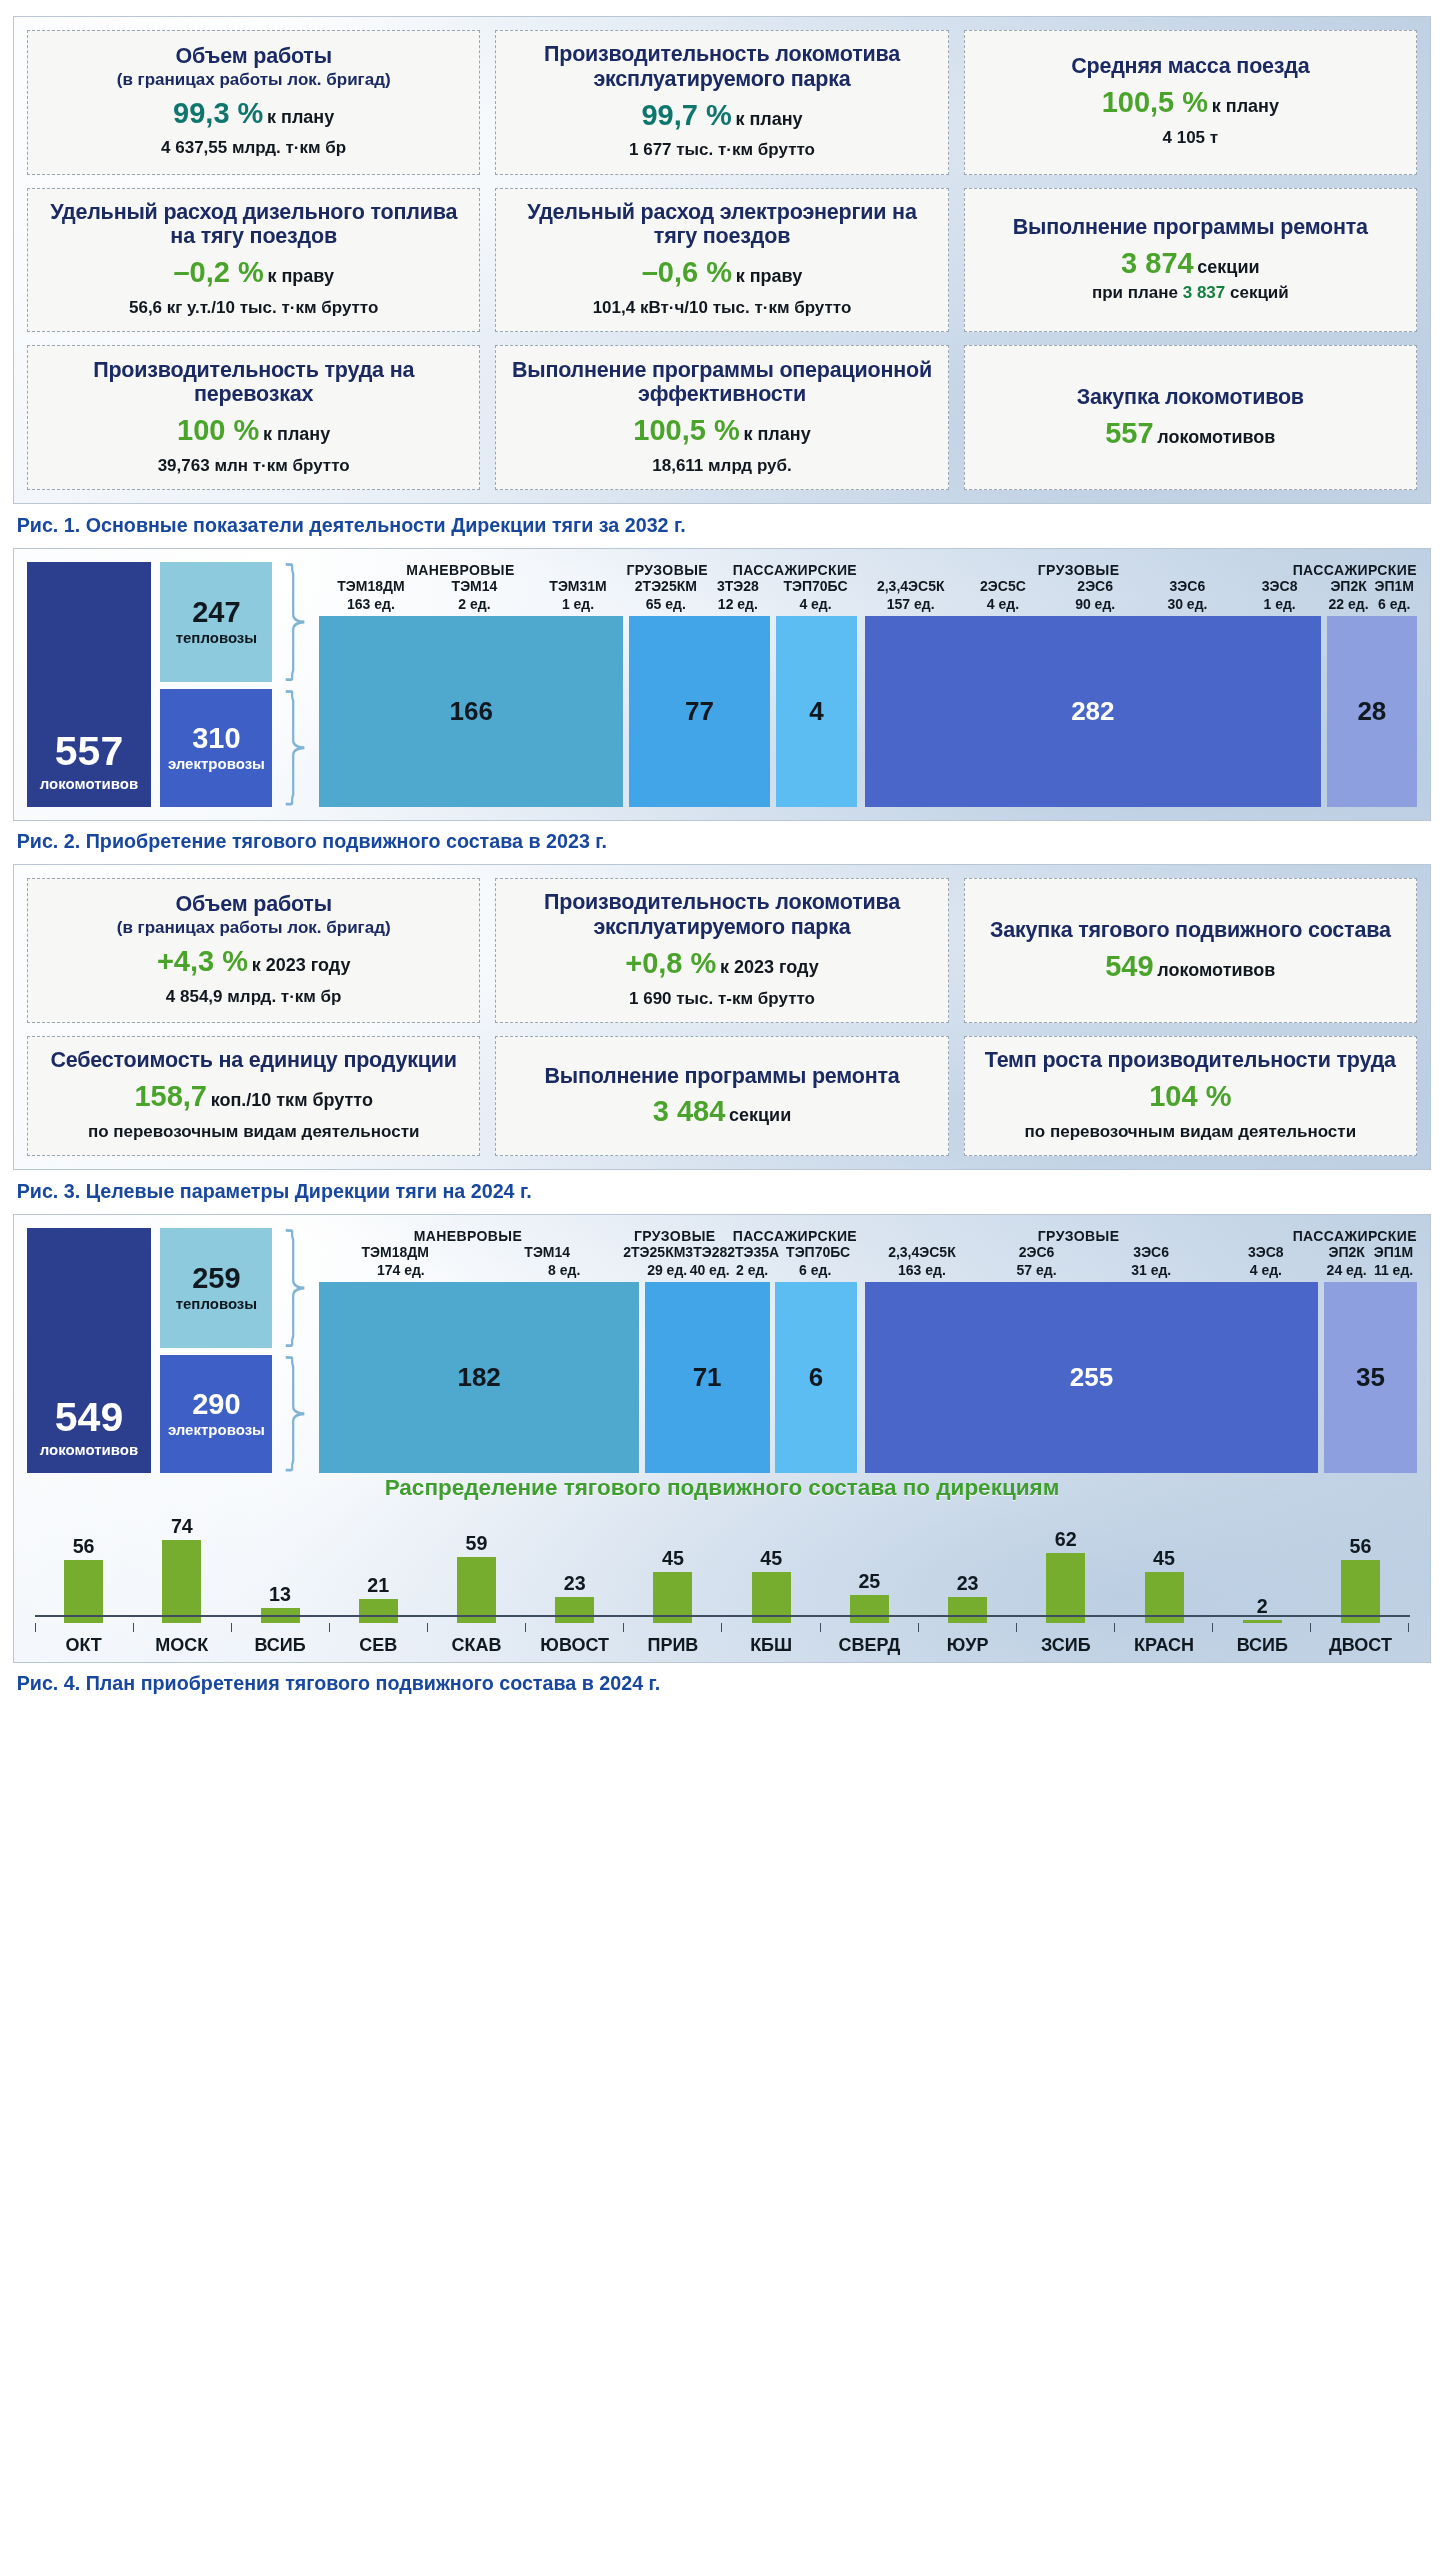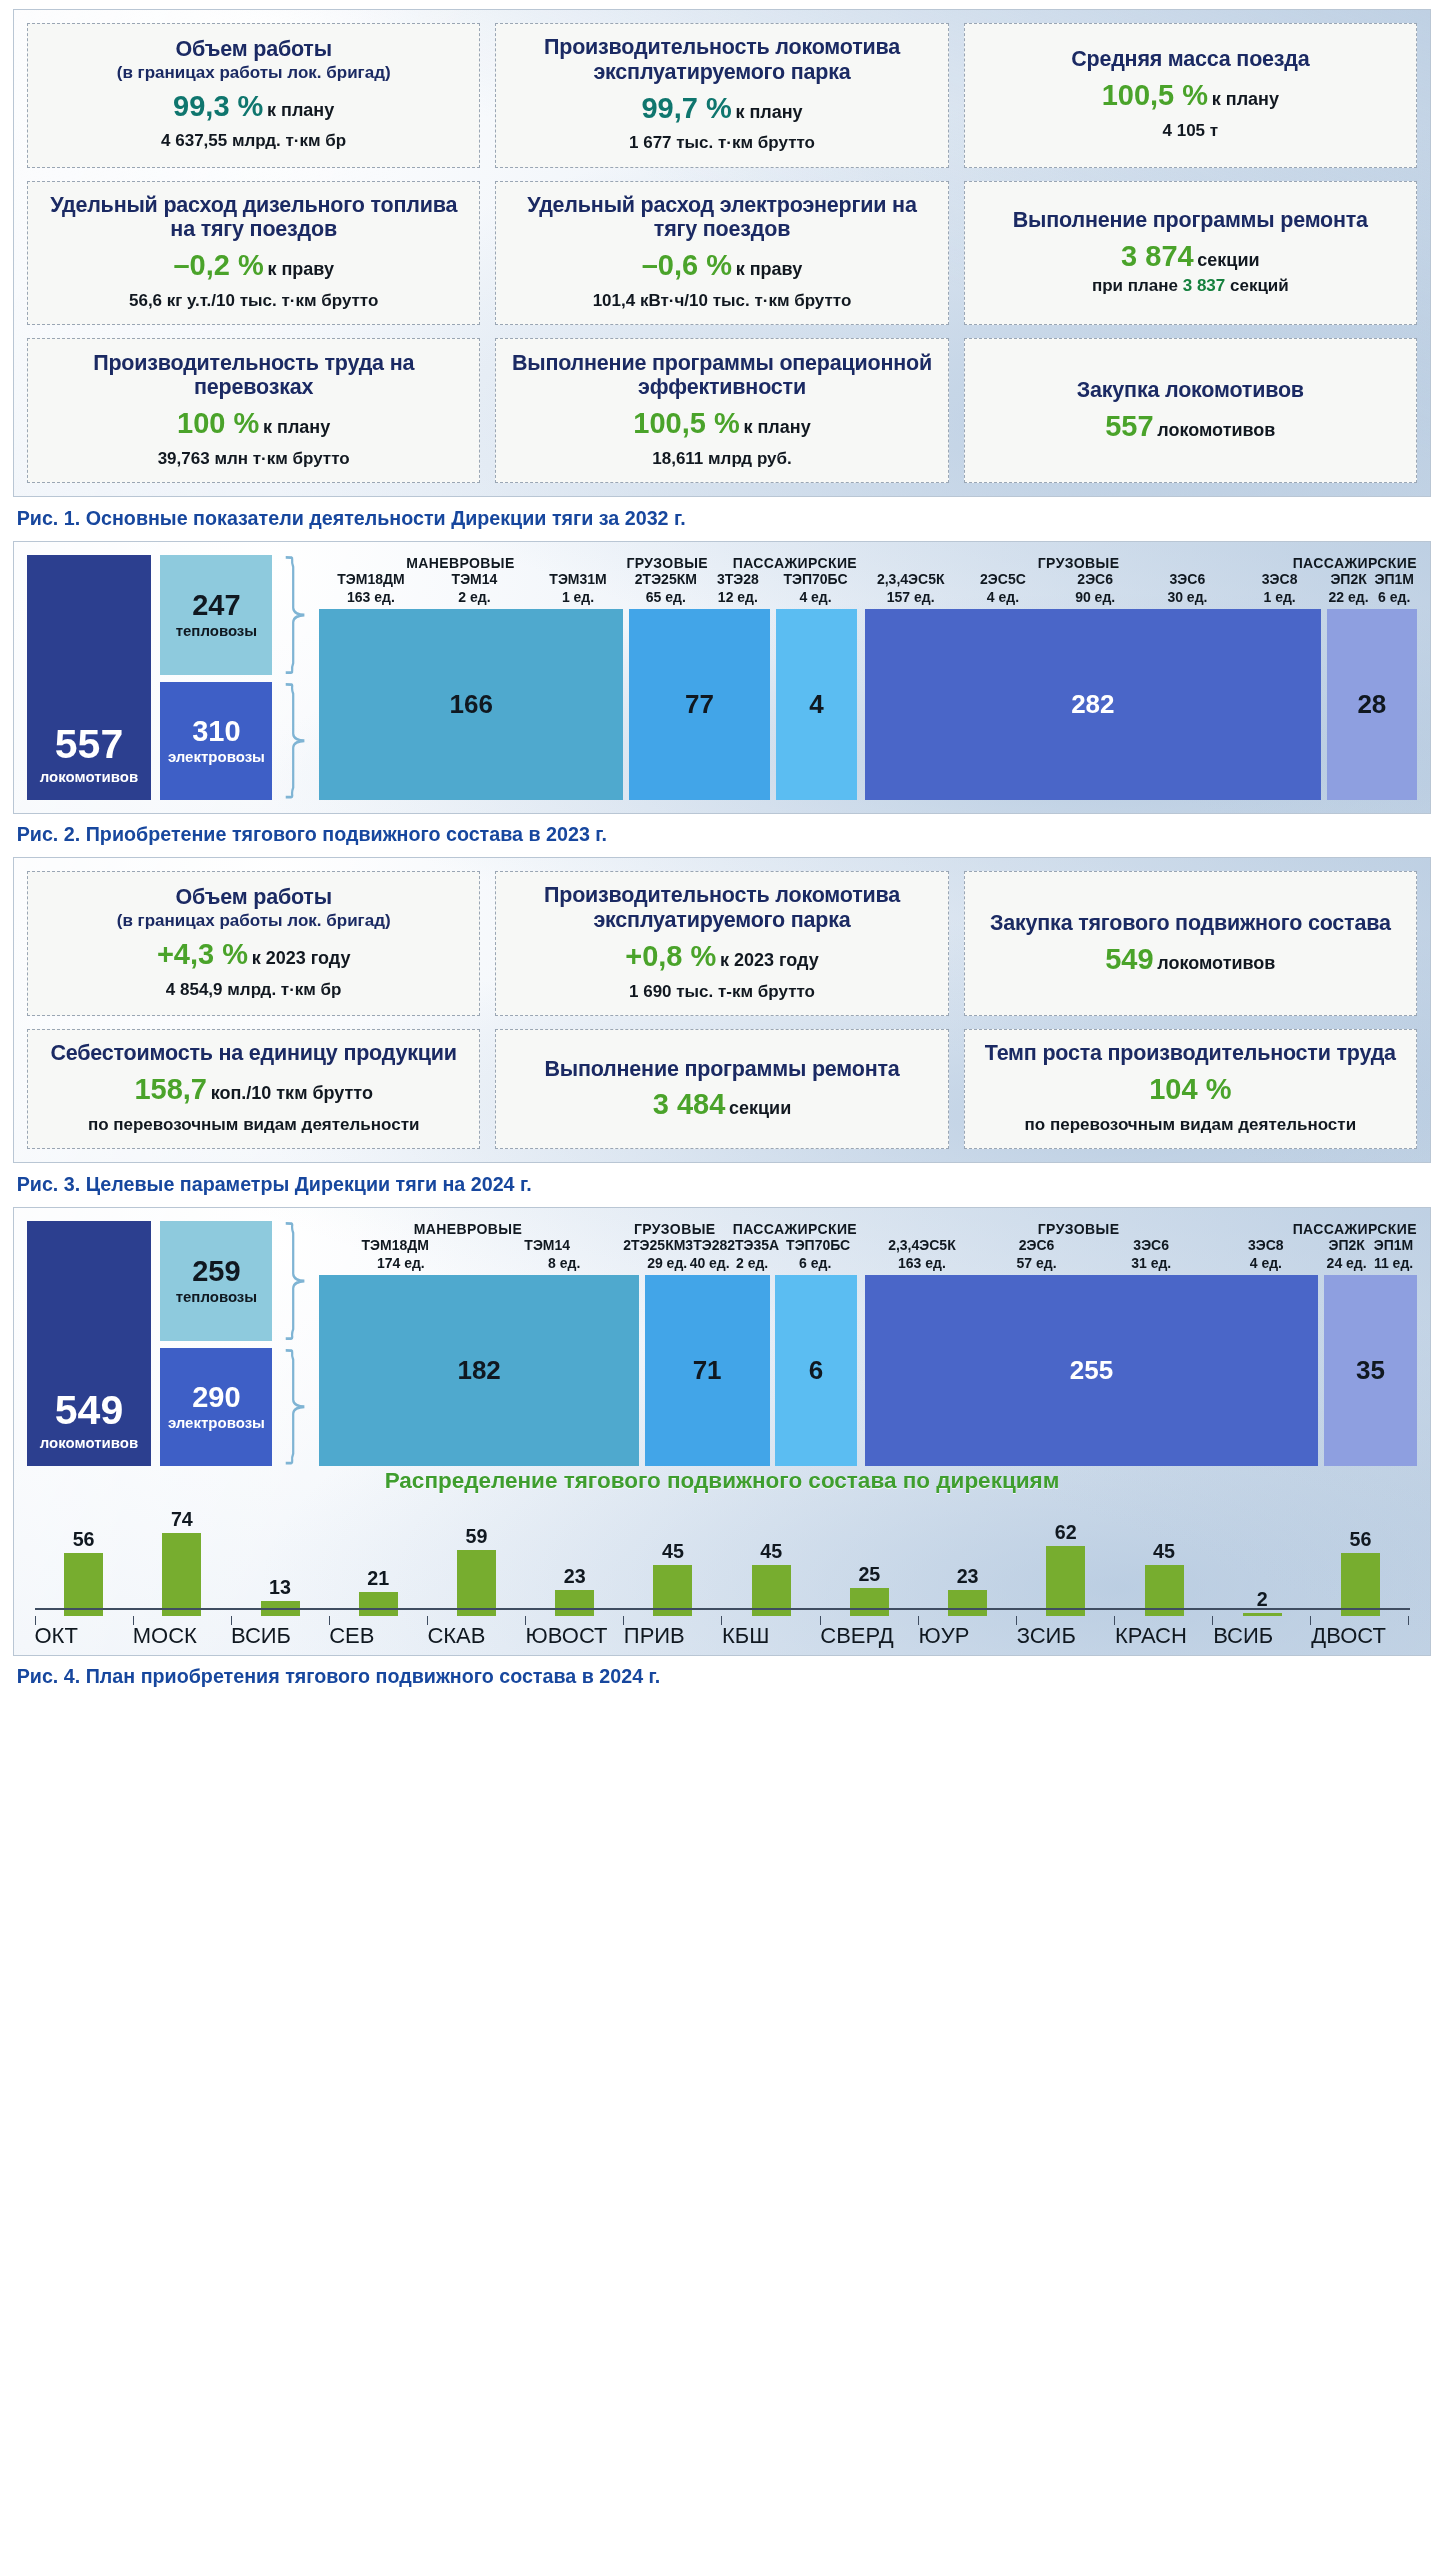--- a/index.html
+++ b/index.html
@@ -3,21 +3,21 @@
 <meta charset="utf-8">
 <style>
   * { box-sizing: border-box; }
   html, body { margin:0; padding:0; }
   body {
     width:1444px; height:2576px;
     font-family:"Liberation Sans", sans-serif;
     background:#ffffff;
     color:#1b2a50;
   }
-  .page { position:relative; width:1444px; height:2576px; padding:9px 13px; }
+  .page { position:relative; width:1444px; height:2576px; padding:16px 13px; }
 
   
   .panel {
     position:relative;
     border:1.9px solid #b9c6d4;
     background:
       radial-gradient(circle at 18% 8%, #ffffff 0%, #eef3f9 38%, #dfe8f2 70%, #cfdcea 100%);
     padding:13px;
     overflow:hidden;
   }
@@ -116,21 +116,21 @@
   .chart { position:relative; height:146px; margin-top:1.9px; }
   .chart-plot { position:absolute; left:7.5px; right:7.5px; bottom:26px; top:0; display:flex; align-items:flex-end; }
   .col { flex:1; display:flex; flex-direction:column; align-items:center; justify-content:flex-end; height:100%; }
   .col .val { font-size:19.7px; font-weight:bold; color:#101820; margin-bottom:1.9px; }
   .col .bar-g { width:39px; background:#77ad2f; }
   .axis { position:absolute; left:7.5px; right:7.5px; bottom:24px; height:9.4px; border-top:2.8px solid #3f4d61; }
   .ticks { position:absolute; left:7.5px; right:7.5px; bottom:17px; height:8.4px; display:flex; }
   .tick { flex:1; border-left:1.9px solid #3f4d61; height:8.4px; }
   .tick:last-child { border-right:1.9px solid #3f4d61; }
   .xlabels { position:absolute; left:7.5px; right:7.5px; bottom:-7.5px; display:flex; }
-  .xlab { flex:1; text-align:left; font-size:22px; font-weight:normal; color:#101820; }
+  .xlab { flex:1; text-align:center; font-size:18px; font-weight:bold; color:#101820; }
 </style>
 </head>
 <body>
 
 <div class="page">
 
   <div class="panel">
     <div class="kpi-grid" id="f1grid">
         <div class="kpi-card">
           <div class="kpi-title">Объем работы</div>

